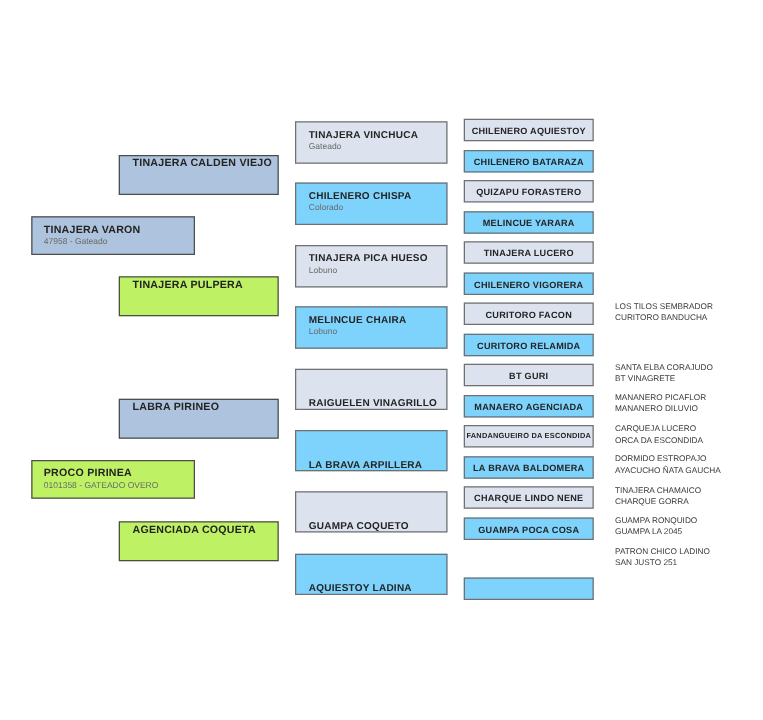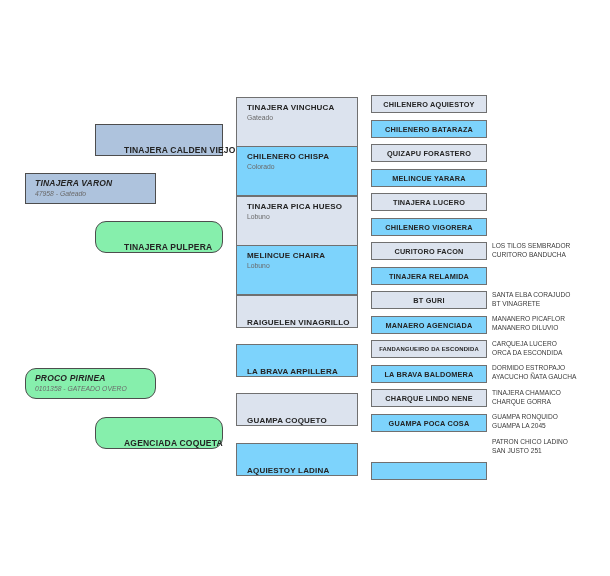--- a/index.html
+++ b/index.html
@@ -11,31 +11,31 @@
     overflow:hidden;
   }
   .box{
     position:absolute;
     box-sizing:border-box;
     border:1px solid #4d4d4d;
     color:#222222;
   }
   
   .g12.male{background:#aec3dd;border-color:#4d4d4d;}
-  .g12.female{background:#86efac;border-color:#4d4d4d;border-radius:11px;}
+  .g12.female{background:#bef264;border-color:#4d4d4d;}
   
   .g34.male{background:#dce3ee;border-color:#707070;}
   .g34.female{background:#7dd3fc;border-color:#707070;}
 
-  .g1{left:25px;width:131px;height:31px;padding:4px 0 0 9px;font-style:italic;}
-  .g2{left:95px;width:128px;height:32px;display:flex;align-items:flex-end;padding-left:28px;}
+  .g1{left:25px;width:131px;height:31px;padding:4px 0 0 9px;}
+  .g2{left:95px;width:128px;height:32px;display:flex;align-items:flex-start;padding-left:10px;}
   .g3{left:236px;width:122px;}
-  .g3.two{height:50px;padding:5px 0 18px 10px;}
+  .g3.two{height:34px;padding:5px 0 18px 10px;}
   .g3.one{height:33px;display:flex;align-items:flex-end;padding-left:10px;}
-  .g4{left:371px;width:116px;height:18px;display:flex;align-items:center;justify-content:center;text-align:center;}
+  .g4{left:371px;width:104px;height:18px;display:flex;align-items:center;justify-content:center;text-align:center;}
 
   .title{font-weight:bold;font-size:8.5px;letter-spacing:0.2px;color:#242424;white-space:nowrap;}
   .g3 .title{font-size:8px;}
   .g4 .title{font-size:7.3px;}
   .g4.tiny .title{font-size:5.9px;}
   .subtitle{font-size:6.8px;color:#6a6a6a;margin-top:2px;white-space:nowrap;}
 
   .side{
     position:absolute;left:492px;width:118px;
     font-size:6.6px;line-height:8.6px;color:#3a3a3a;
@@ -54,20 +54,23 @@
   <div class="box g12 female g1" style="top:368px">
     <div class="title">PROCO PIRINEA</div>
     <div class="subtitle">0101358 - GATEADO OVERO</div>
   </div>
 
   <div class="box g12 male g2" style="top:124px">
     <div class="title">TINAJERA CALDEN VIEJO</div>
   </div>
   <div class="box g12 female g2" style="top:221px">
     <div class="title">TINAJERA PULPERA</div>
+  </div>
+  <div class="box g12 male g2" style="top:319px">
+    <div class="title">LABRA PIRINEO</div>
   </div>
   <div class="box g12 female g2" style="top:417px">
     <div class="title">AGENCIADA COQUETA</div>
   </div>
 
   <div class="box g34 male g3 two" style="top:97px">
     <div class="title">TINAJERA VINCHUCA</div>
     <div class="subtitle">Gateado</div>
   </div>
   <div class="box g34 female g3 two" style="top:146px">
@@ -110,21 +113,21 @@
   <div class="box g34 male g4" style="top:193px">
     <div class="title">TINAJERA LUCERO</div>
   </div>
   <div class="box g34 female g4" style="top:218px">
     <div class="title">CHILENERO VIGORERA</div>
   </div>
   <div class="box g34 male g4" style="top:242px">
     <div class="title">CURITORO FACON</div>
   </div>
   <div class="box g34 female g4" style="top:267px">
-    <div class="title">TINAJERA RELAMIDA</div>
+    <div class="title">CURITORO RELAMIDA</div>
   </div>
   <div class="box g34 male g4" style="top:291px">
     <div class="title">BT GURI</div>
   </div>
   <div class="box g34 female g4" style="top:316px">
     <div class="title">MANAERO AGENCIADA</div>
   </div>
   <div class="box g34 male g4 tiny" style="top:340px">
     <div class="title">FANDANGUEIRO DA ESCONDIDA</div>
   </div>

